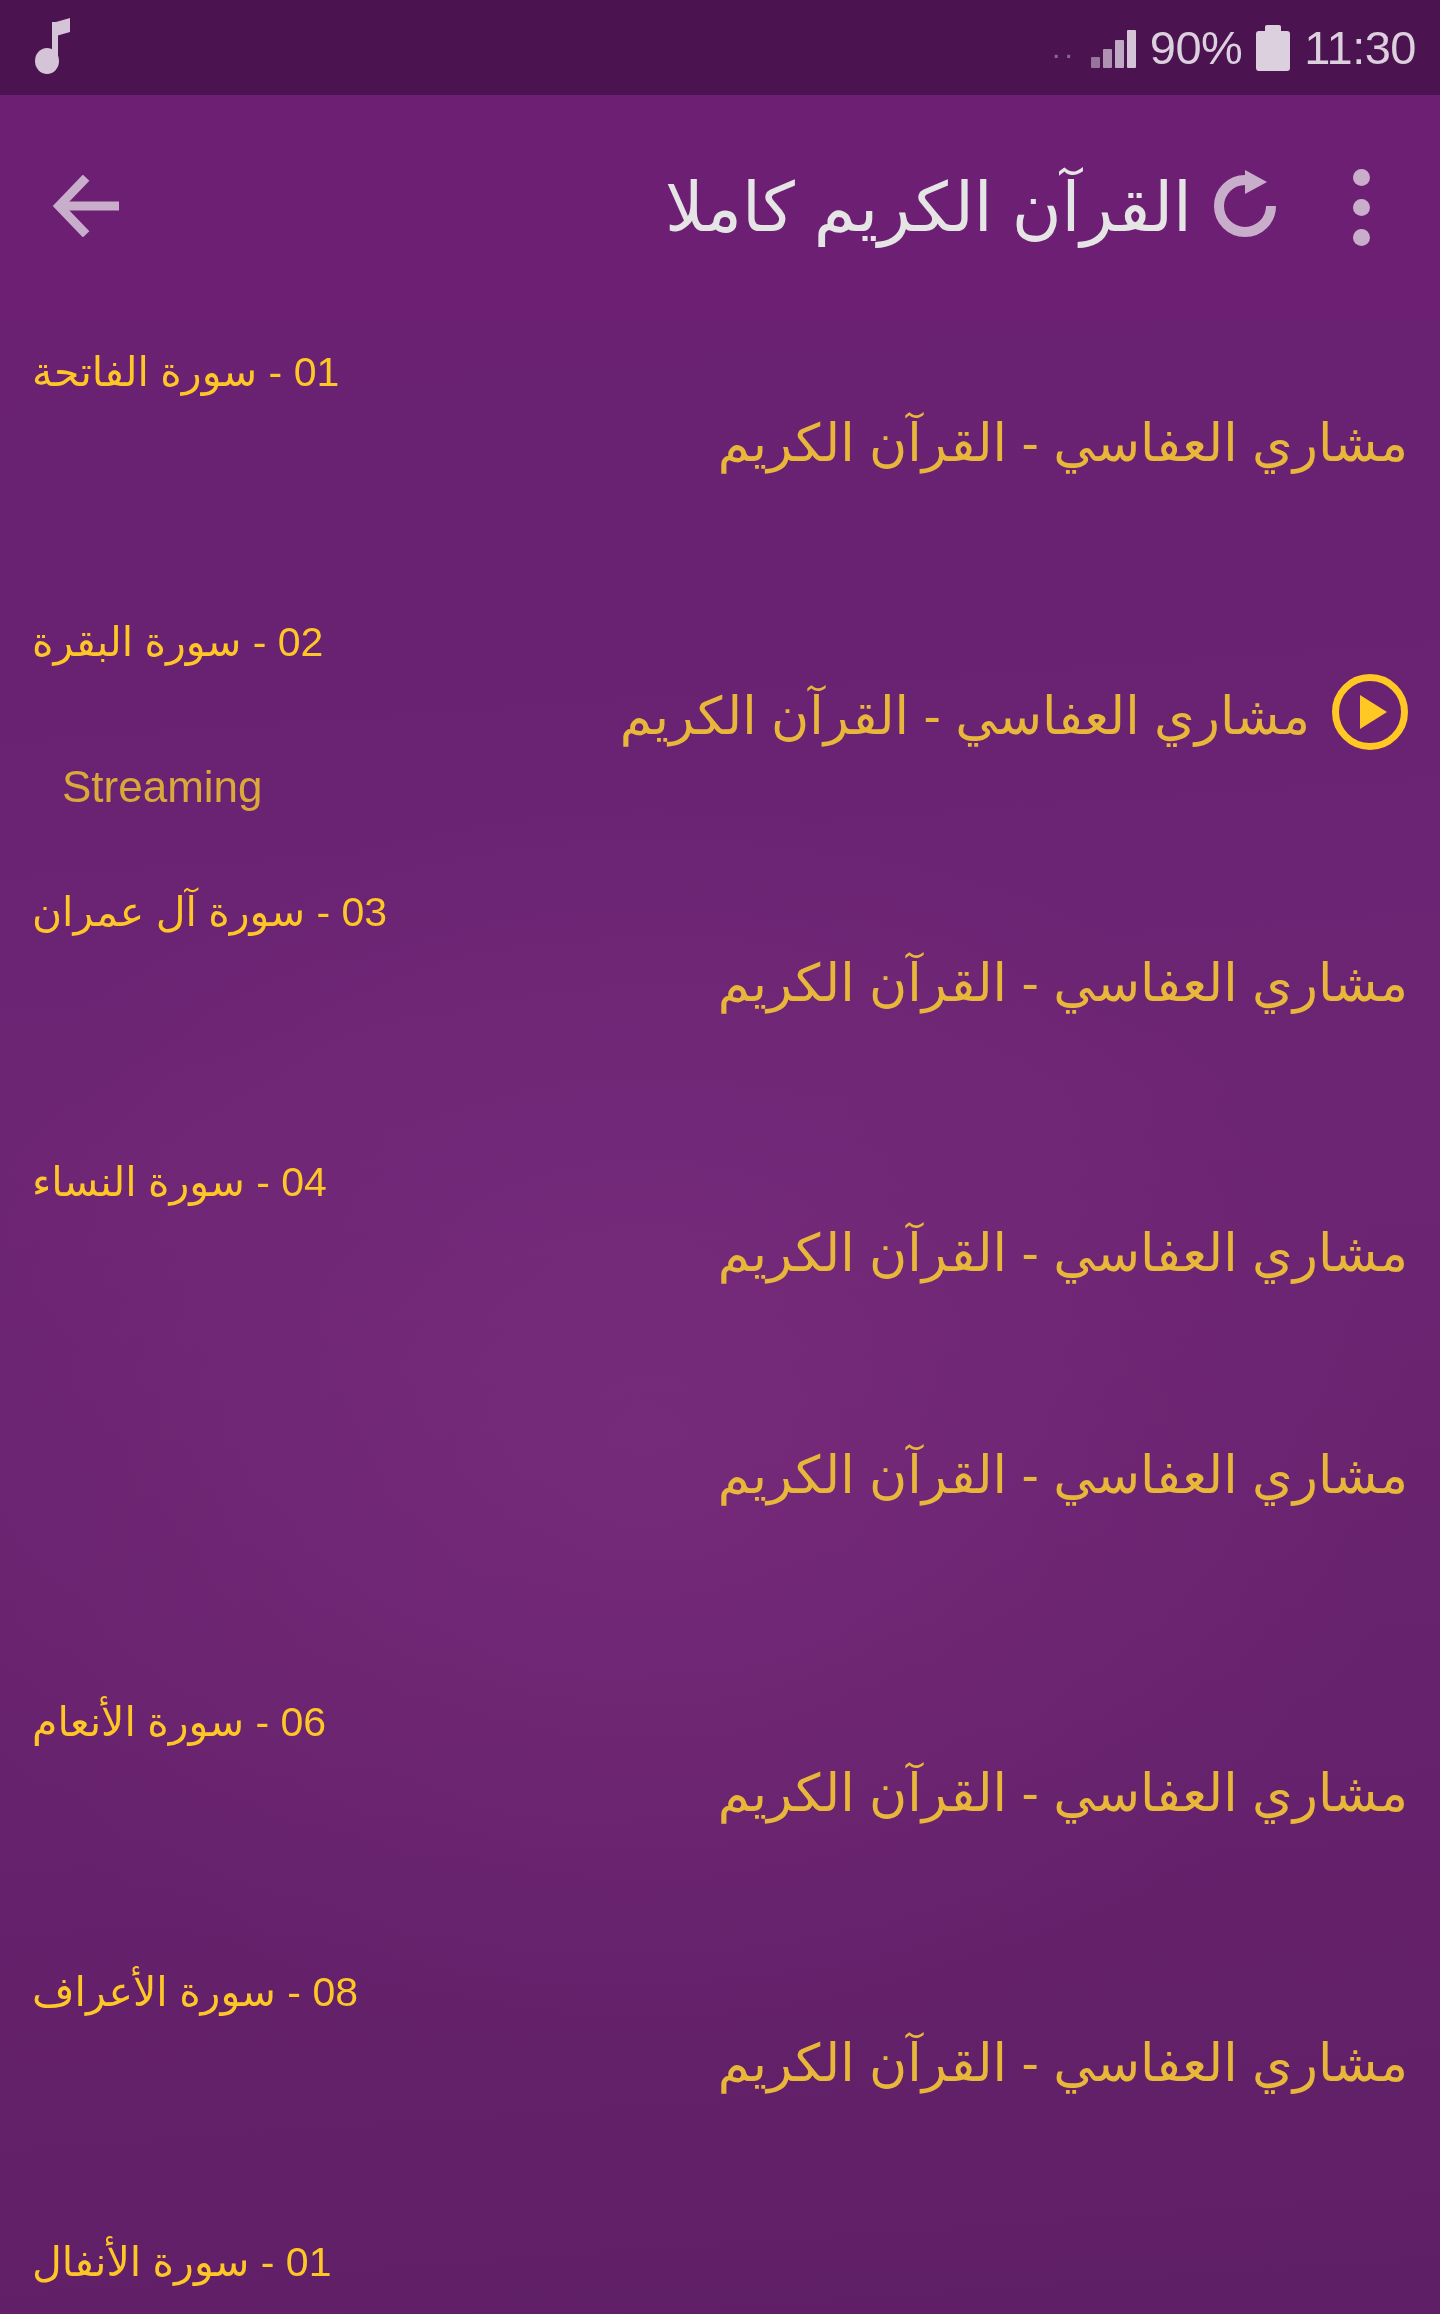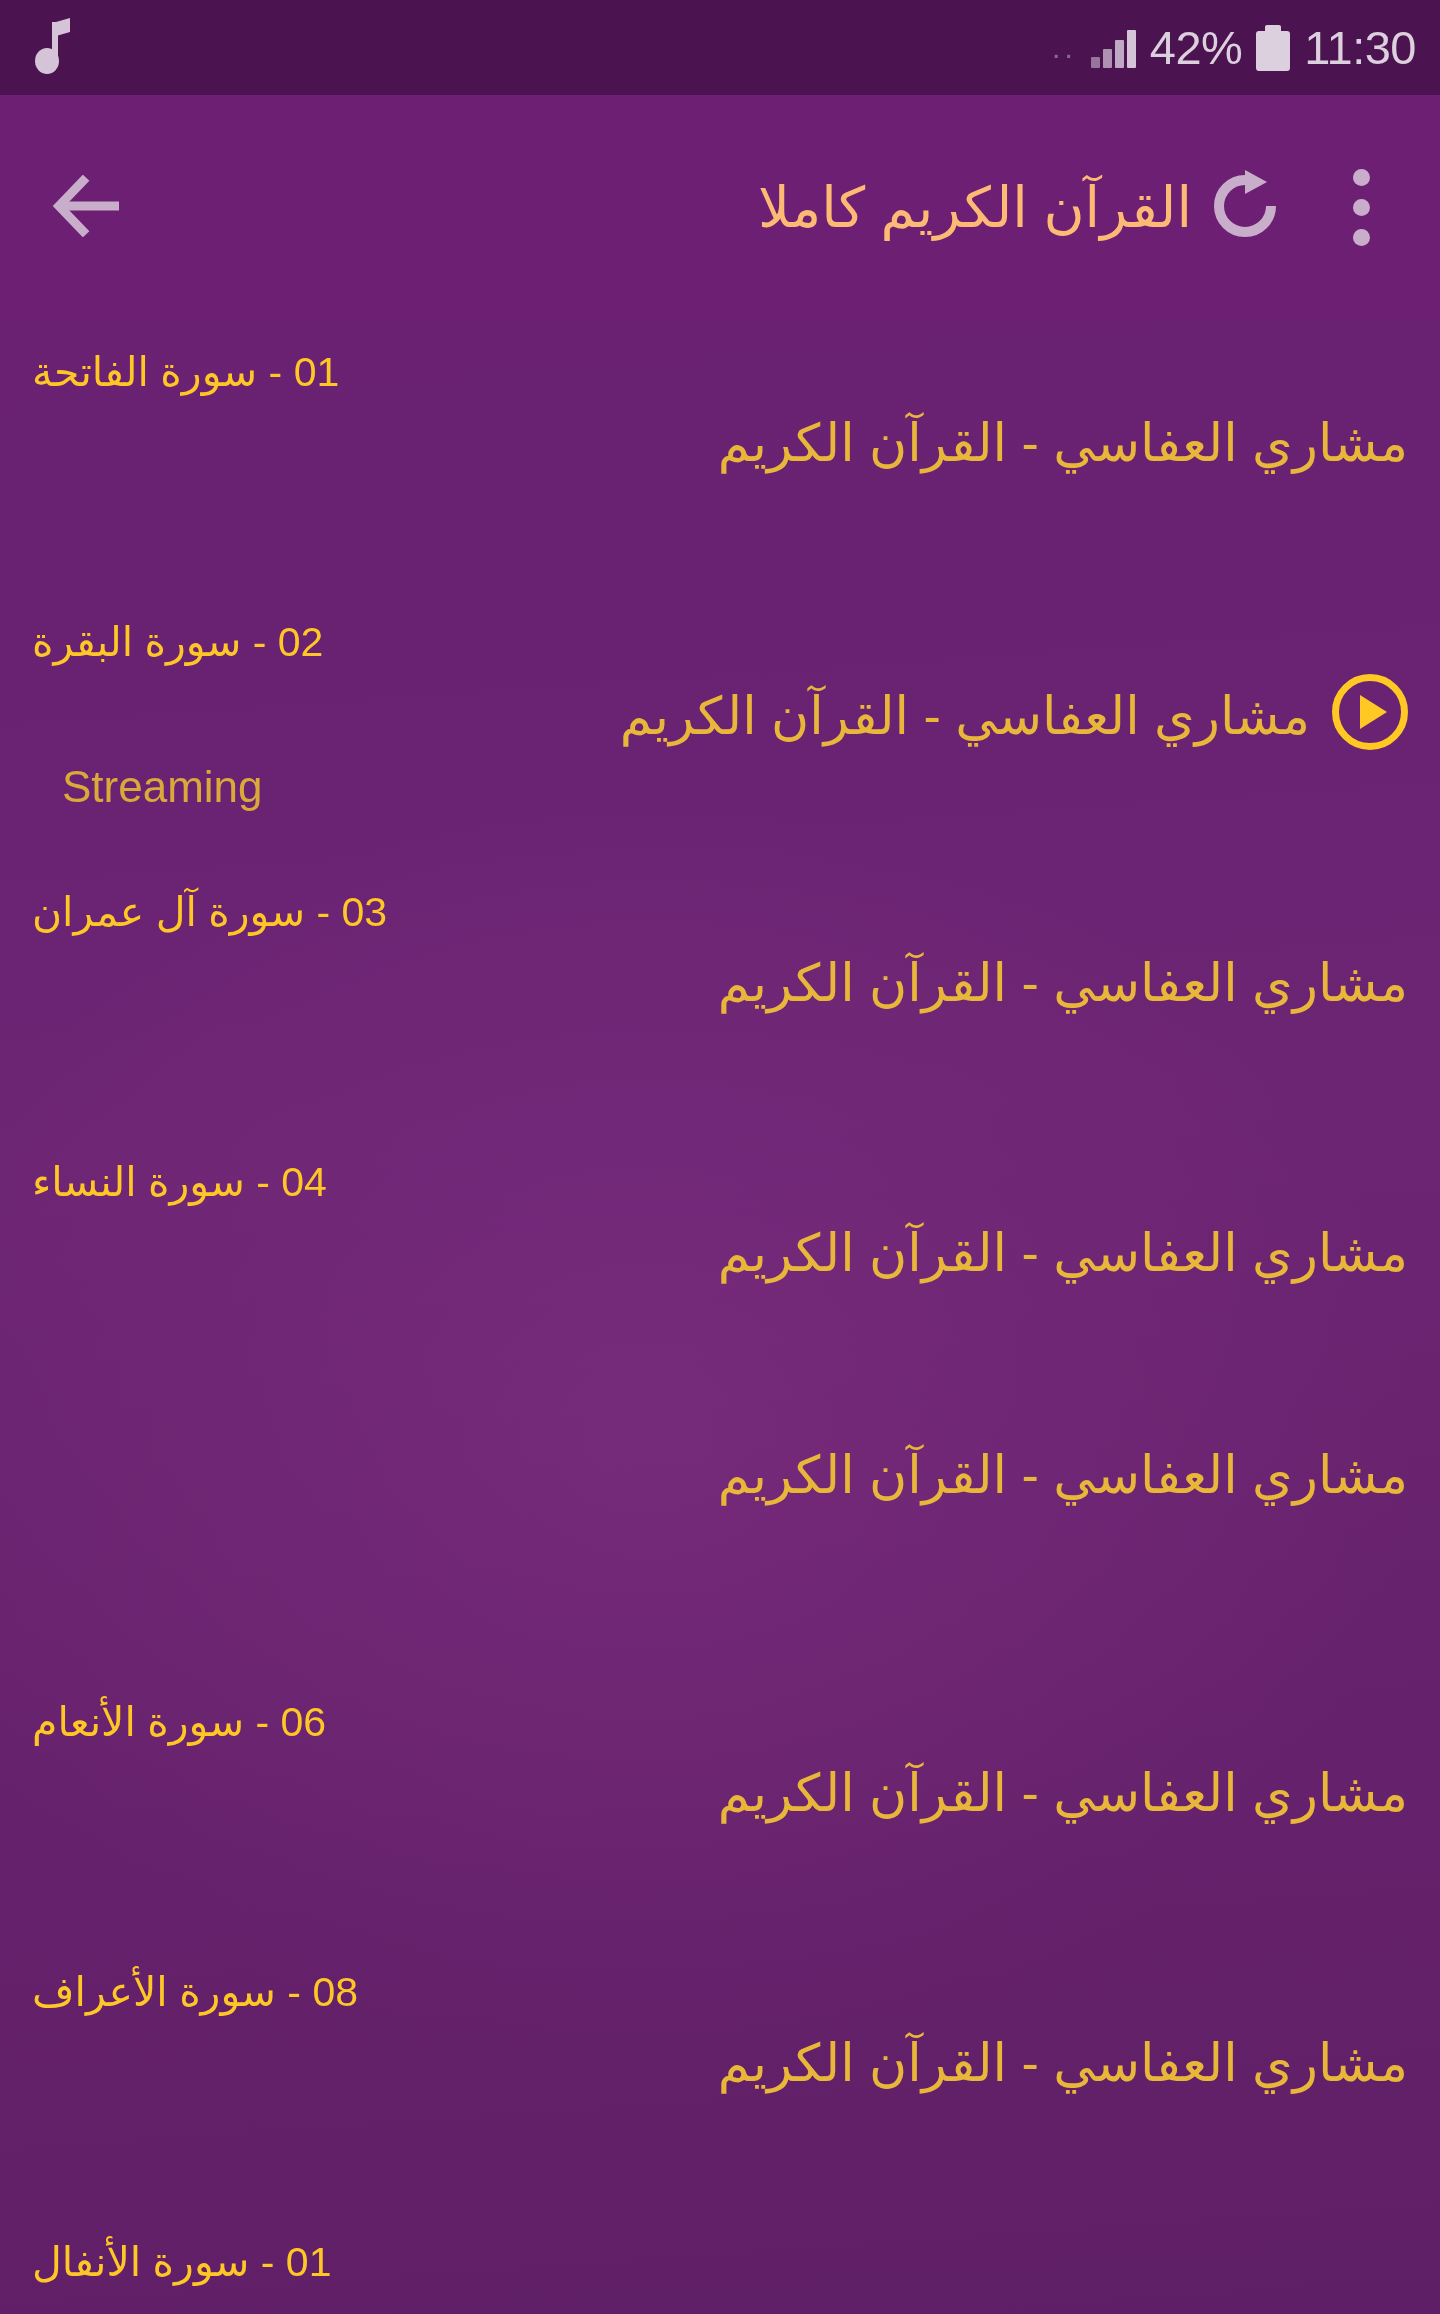--- a/index.html
+++ b/index.html
@@ -76,22 +76,22 @@
     display:flex; align-items:center;
     direction:ltr;
     padding:0 26px 0 38px;
   }
   .ab-btn{
     width:106px; height:106px;
     display:flex; align-items:center; justify-content:center;
     flex:0 0 auto; cursor:pointer;
   }
   .appbar-title{
-    color:#fdba74;
-    font-size:56px;
+    color:#e5e5e5;
+    font-size:68px;
     font-weight:400;
     direction:rtl;
     margin-left:70px;
     white-space:nowrap;
     flex:1 1 auto;
   }
   .ab-right{ margin-left:auto; display:flex; align-items:center; gap:10px; }
 
   .kebab{ display:flex; flex-direction:column; gap:13px; align-items:center; }
   .kebab span{ width:17px; height:17px; border-radius:50%; background:#c9aecc; display:block; }
@@ -172,21 +172,21 @@
     </div>
 
     <div class="sb-right">
       <span class="sb-dots">..</span>
       <span class="signal">
         <i></i>
           <i></i>
           <i></i>
           <i></i>
       </span>
-      <span class="sb-text">42%</span>
+      <span class="sb-text">90%</span>
       <span class="battery">
         <span class="cap"></span>
           <span class="body"></span>
       </span>
       <span class="sb-text">11:30</span>
     </div>
   </div>
 
   <div class="appbar">
     <div class="ab-btn">

